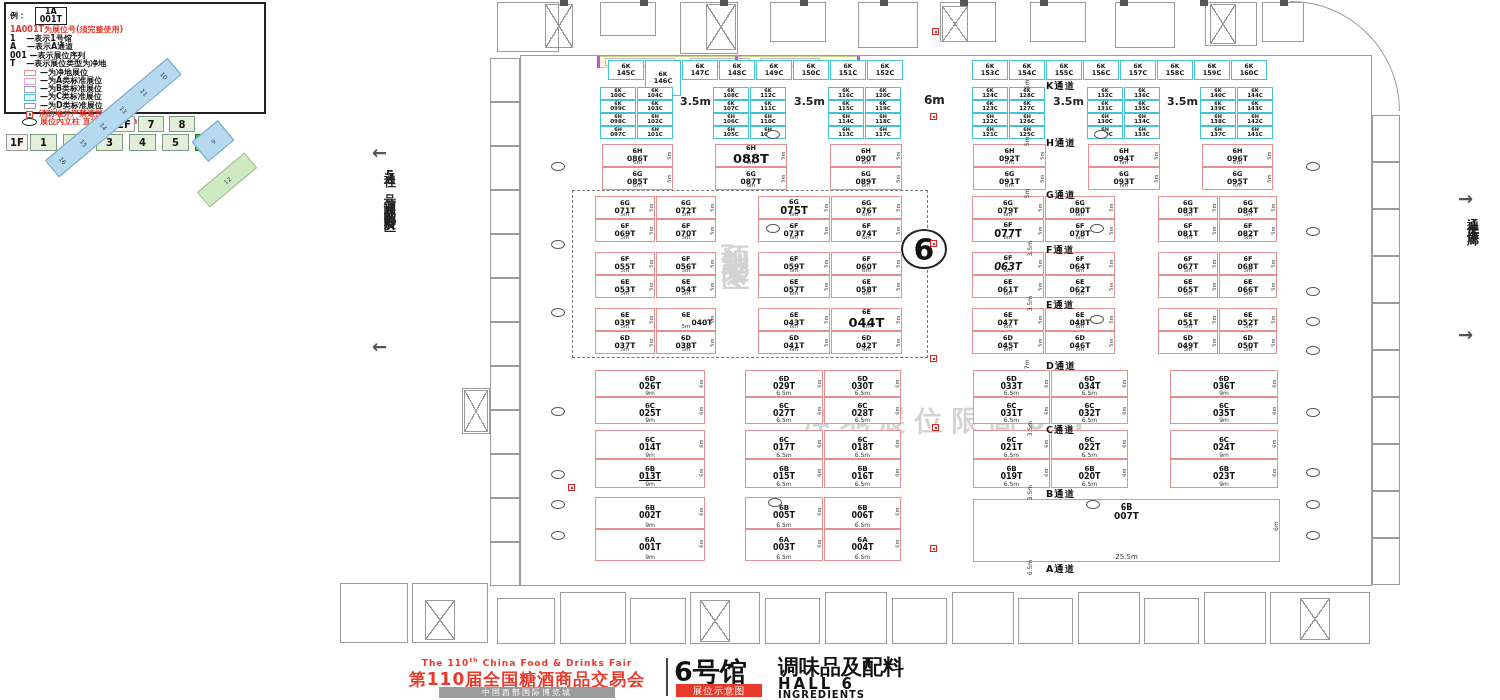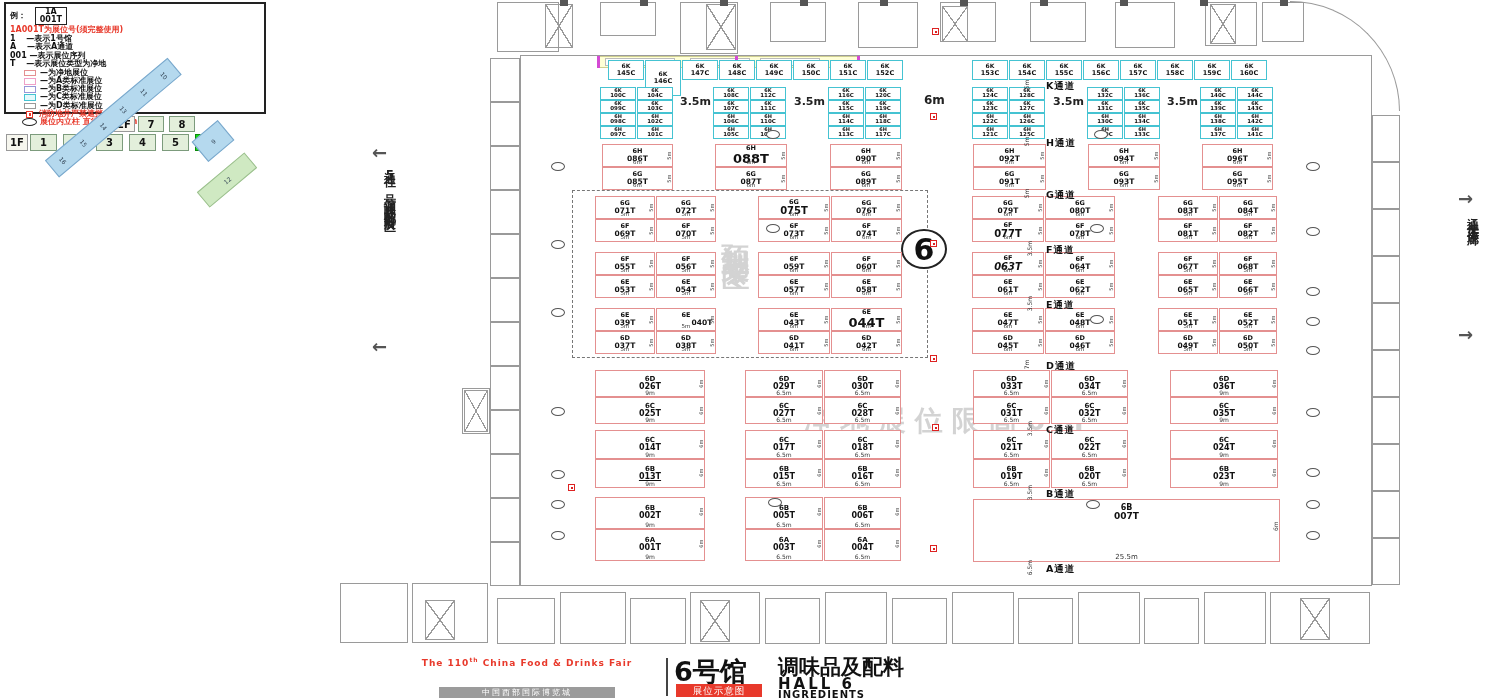--- a/index.html
+++ b/index.html
@@ -1071,20 +1071,21 @@
     <div class="fire" style="left: 932px; top: 424px;"></div>
     <div class="fire" style="left: 930px; top: 545px;"></div>
     <div class="fire" style="left: 568px; top: 484px;"></div>
   </div>
 
 <div class="abs" id="footer" style="left:0;top:652px;width:1500px;height:48px">
   <div class="abs" style="left:393px;top:4px;width:268px;text-align:center">
     <div class="red" style="font-size:9px;font-weight:bold;letter-spacing:1px">
       <span>The 110</span><sup style="font-size:6px">th</sup><span> China Food &amp; Drinks Fair</span>
     </div>
+    <div class="red" style="font-size:17px;font-weight:bold;letter-spacing:1px">第110届全国糖酒商品交易会</div>
     <div class="graybar abs" style="left:46px;top:31px;width:176px;height:11px">中国西部国际博览城</div>
   </div>
   <div class="abs" style="left:666px;top:6px;width:2px;height:38px;background:#444"></div>
   <div class="abs" style="left:674px;top:2px;font-size:27px;font-weight:bold">6号馆</div>
   <div class="badge abs" style="left:676px;top:32px;width:86px;height:13px">展位示意图</div>
   <div class="abs" style="left:778px;top:1px;font-size:21px;font-weight:bold">调味品及配料</div>
   <div class="abs" style="left:778px;top:23px;font-size:15px;font-weight:bold;letter-spacing:3px">HALL 6</div>
   <div class="abs" style="left:778px;top:37px;font-size:10px;font-weight:bold;letter-spacing:1px">INGREDIENTS</div>
 </div>
 

